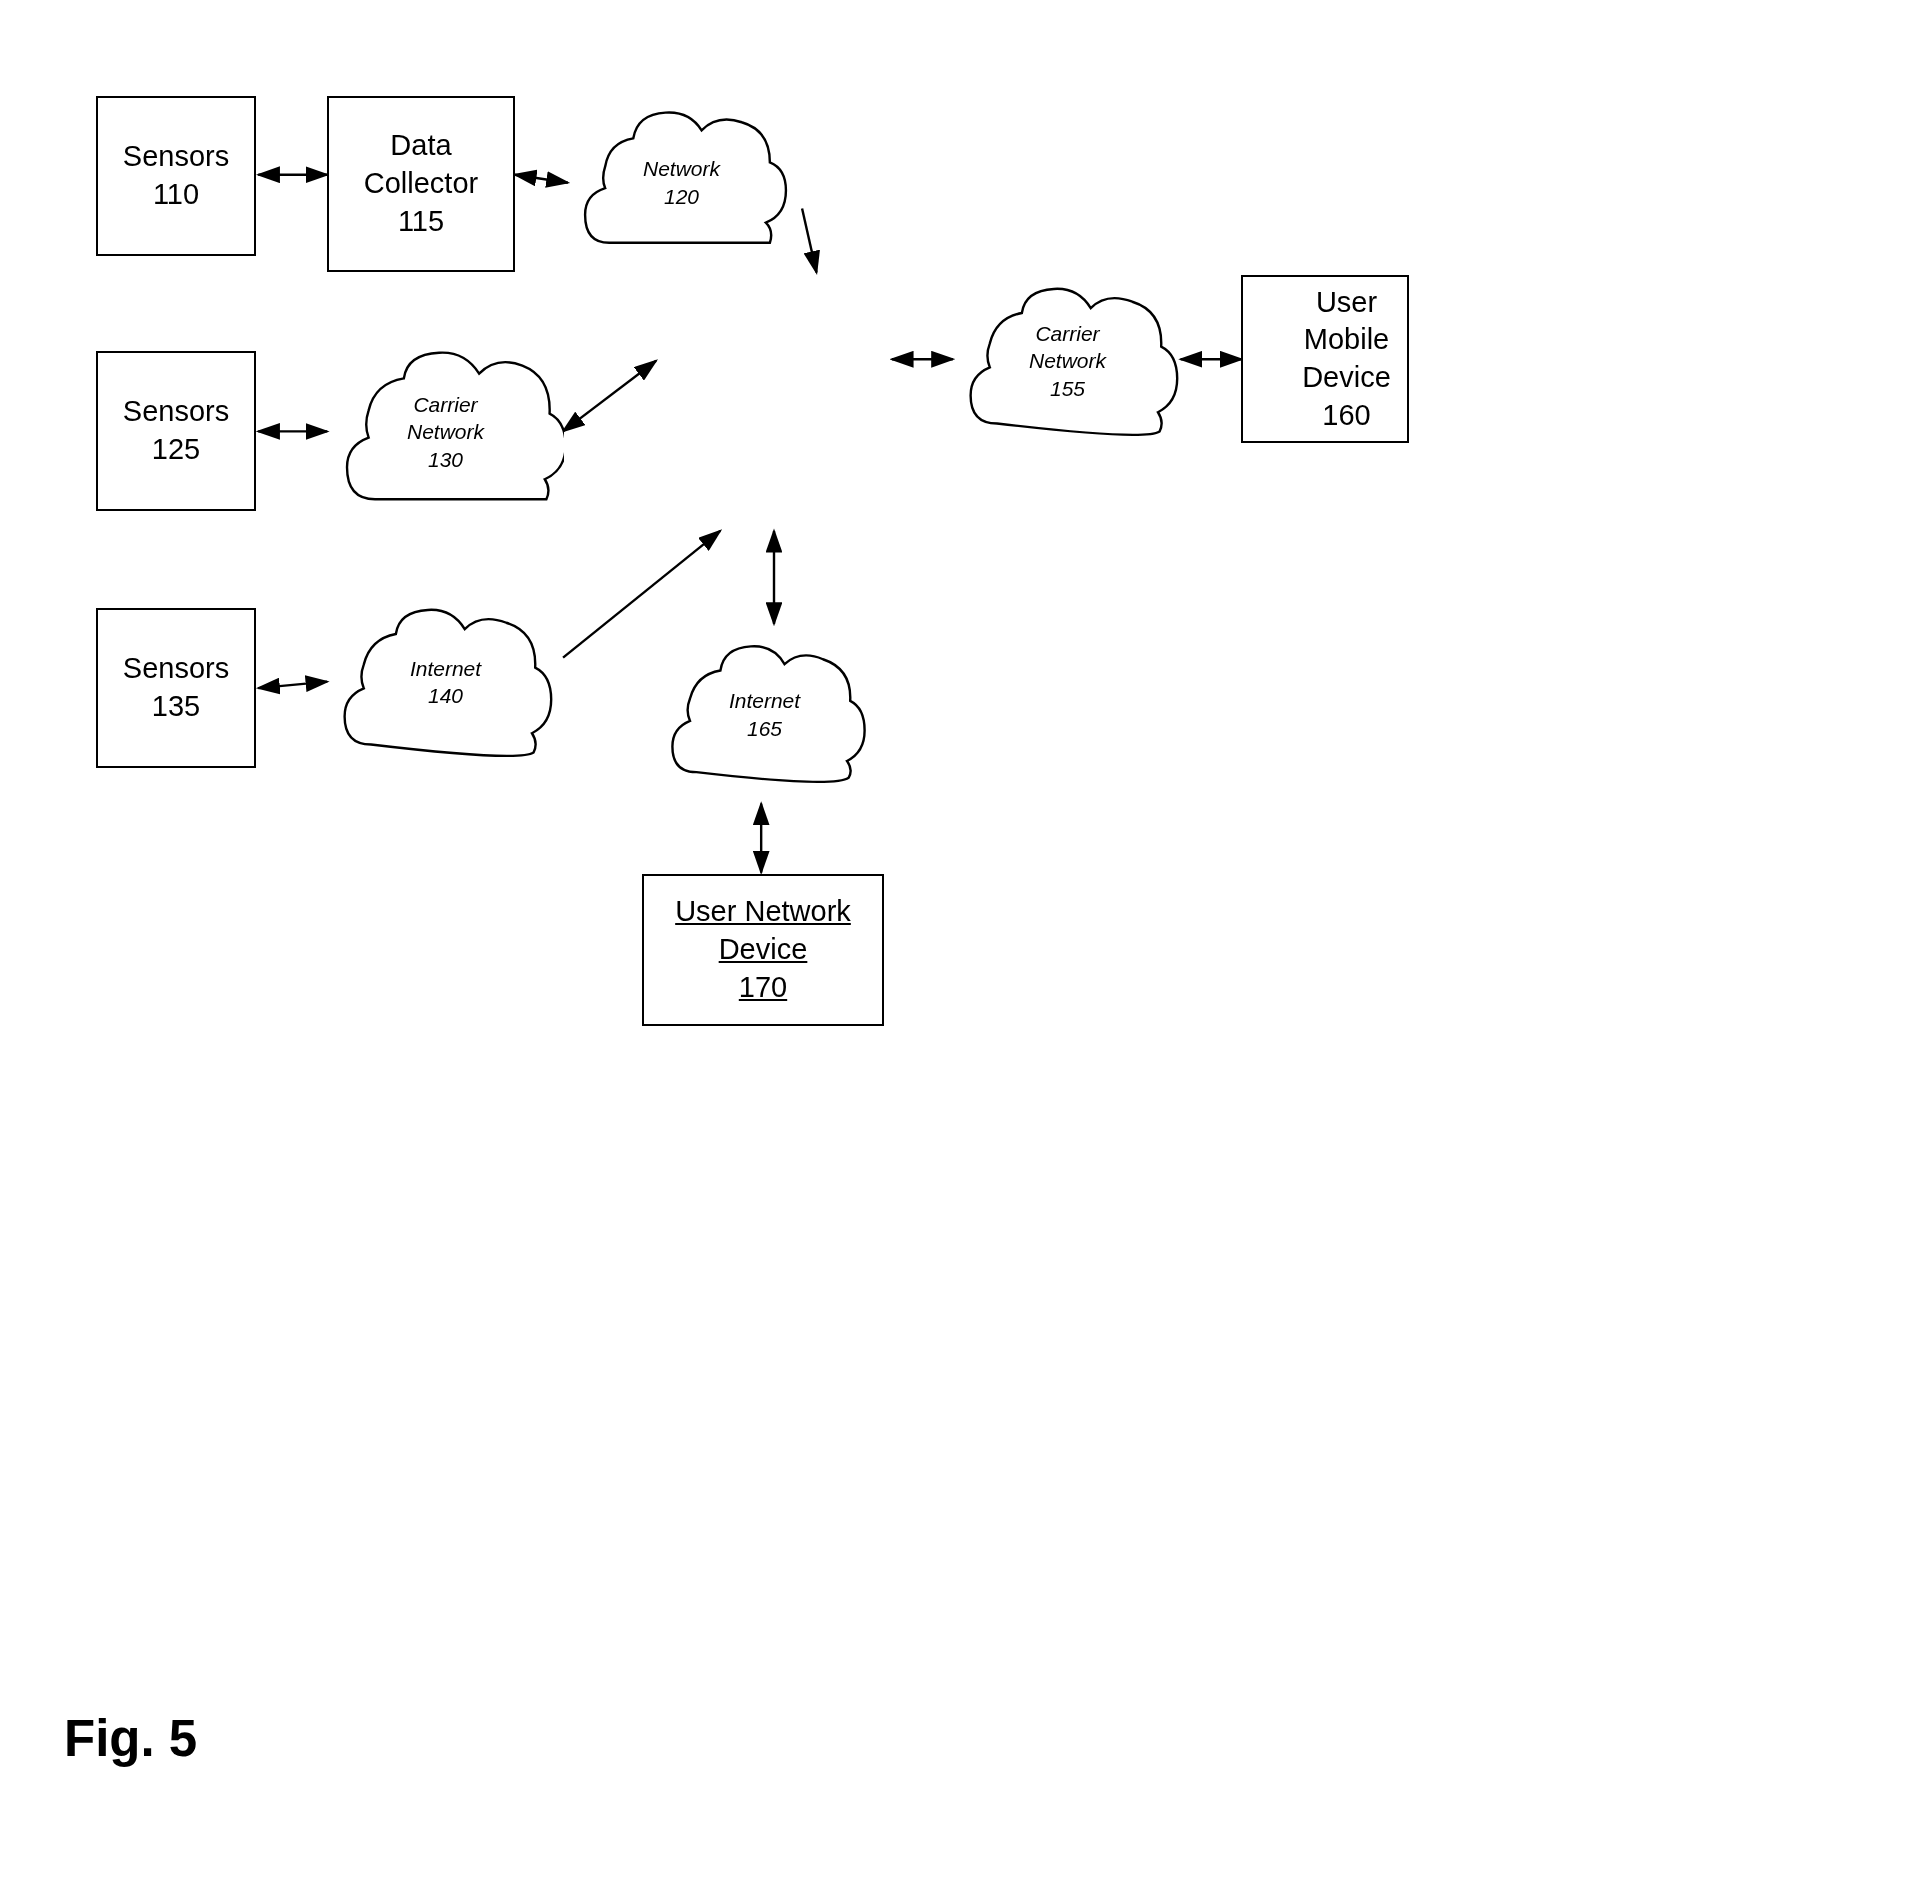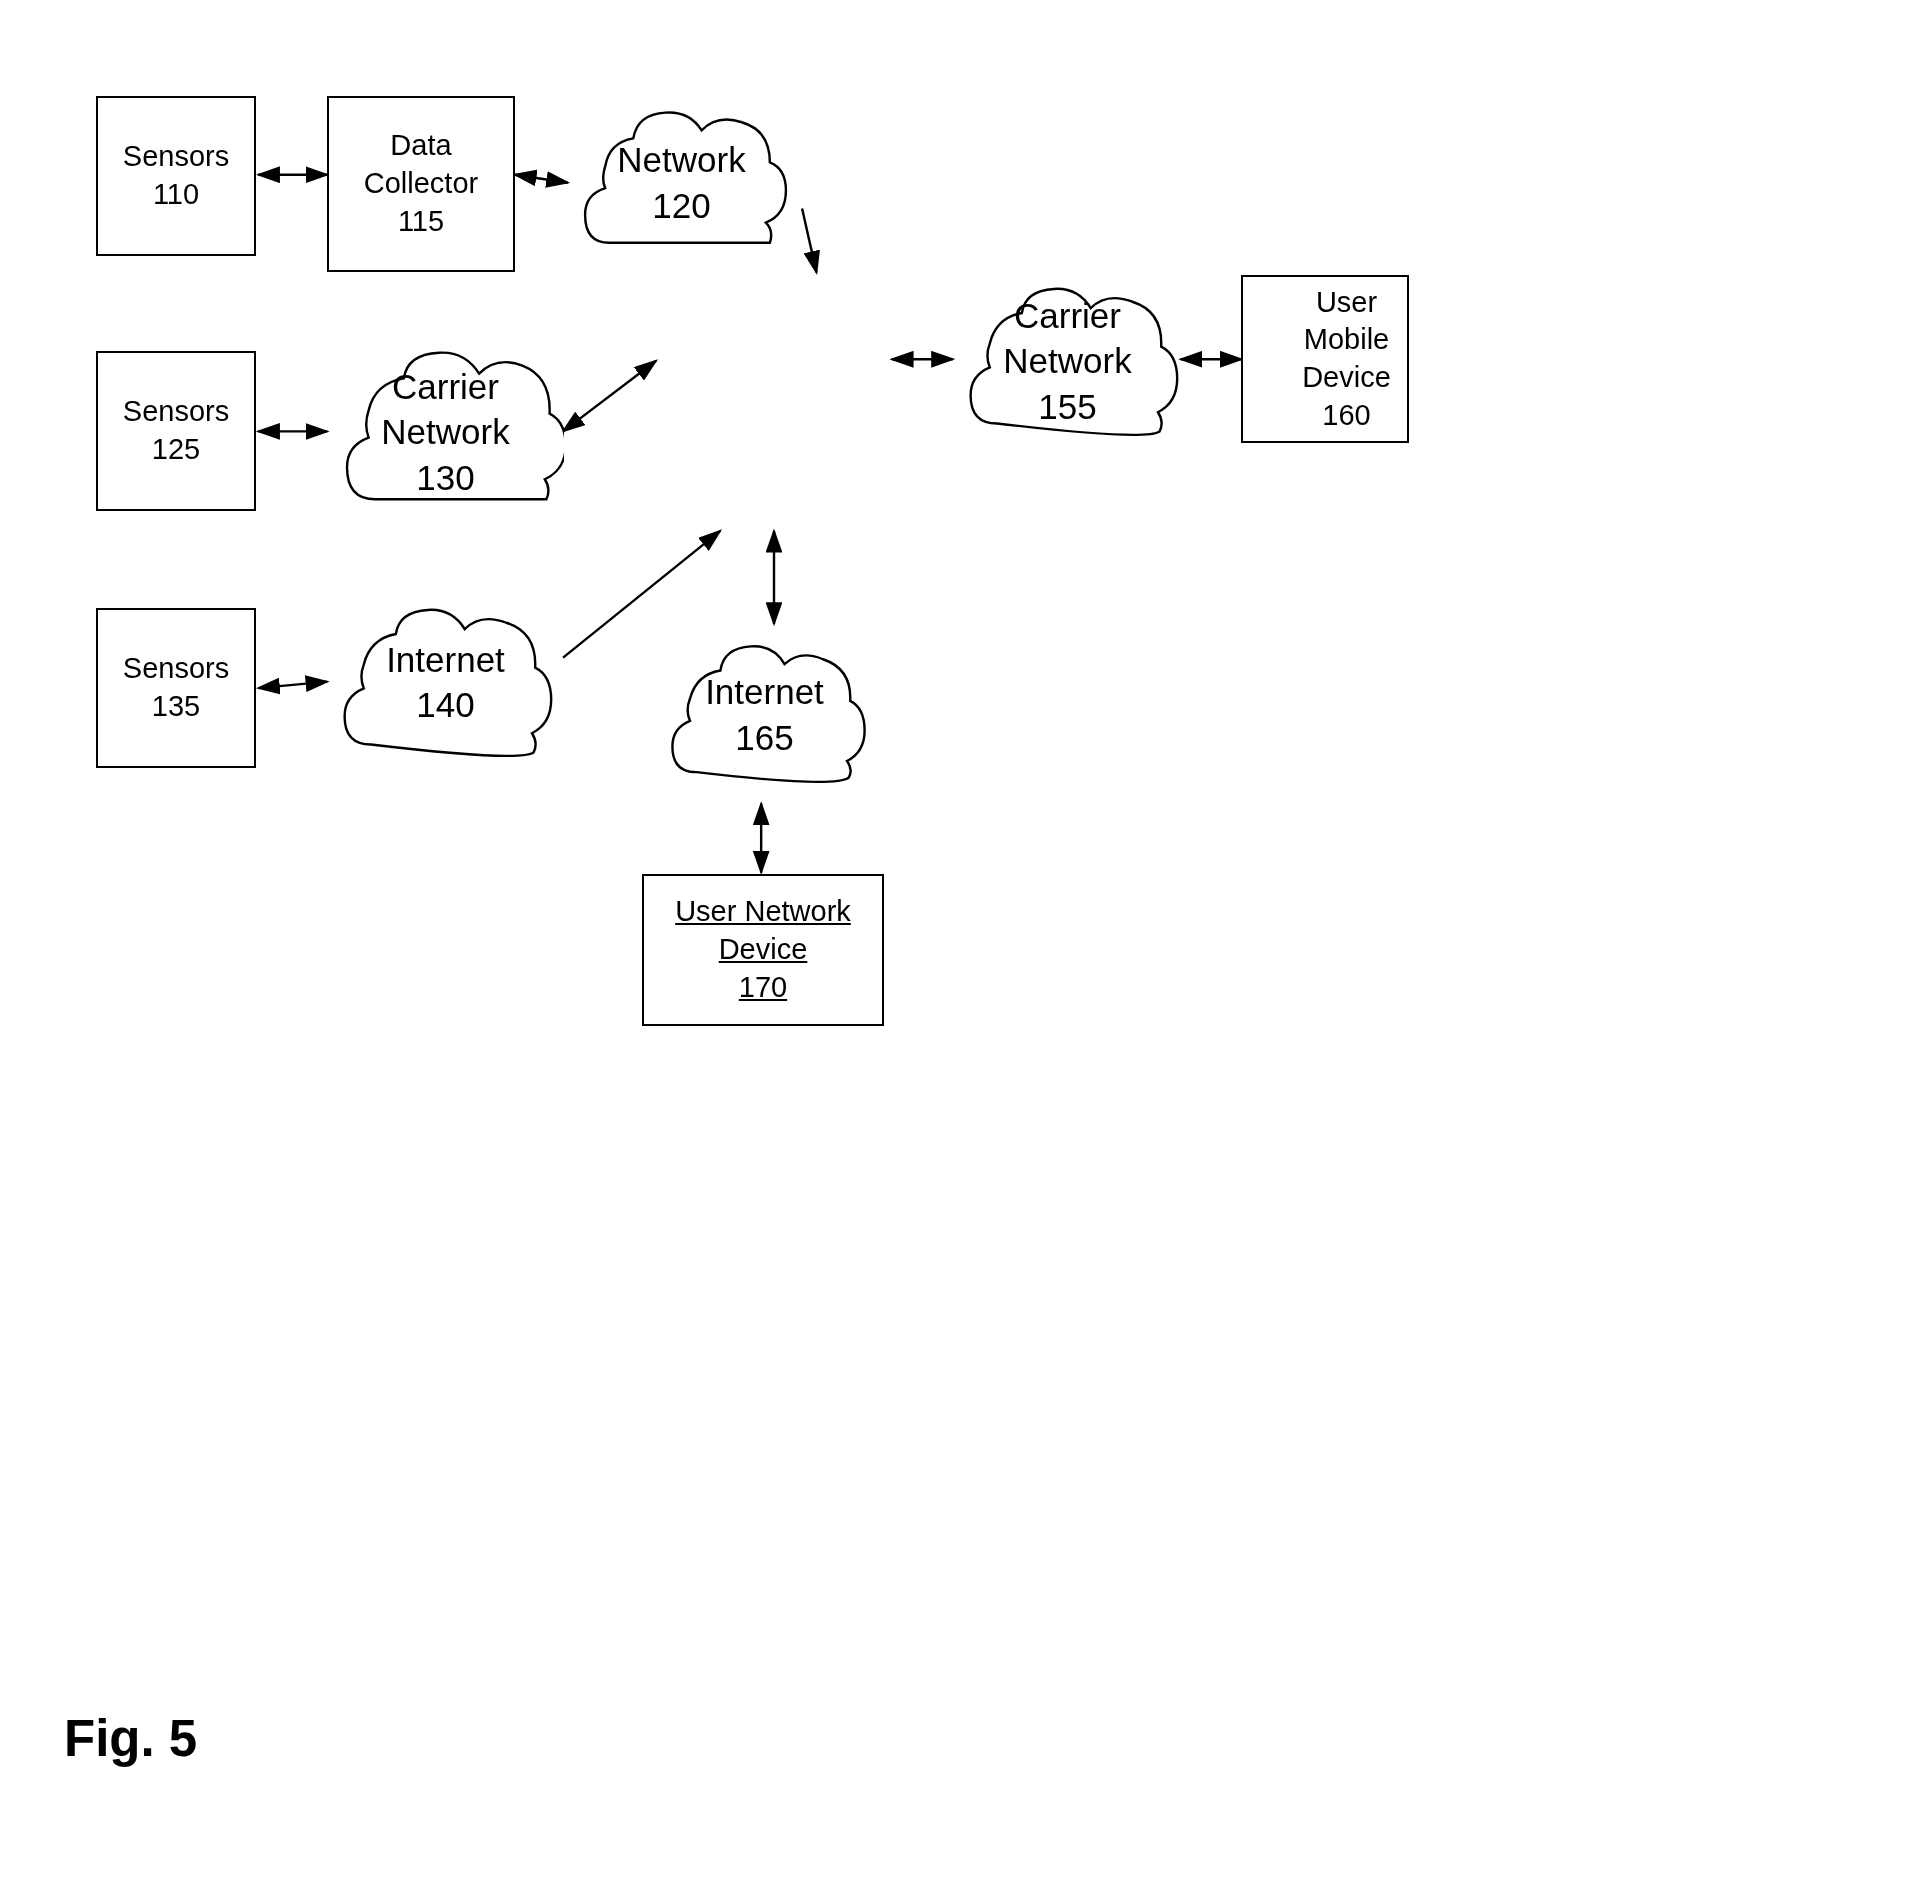--- a/index.html
+++ b/index.html
@@ -29,22 +29,23 @@
       font-size: 29px;
       font-weight: normal;
       line-height: 1.3;
     }
     .cloud {
       position: absolute;
       display: flex;
       align-items: center;
       justify-content: center;
       text-align: center;
-      font-size: 35px;
+      font-size: 21px;
       line-height: 1.3;
+      font-style: italic;
     }
     .cloud svg {
       position: absolute;
       top: 0; left: 0;
       width: 100%; height: 100%;
     }
     .cloud-label {
       position: relative;
       z-index: 2;
     }

